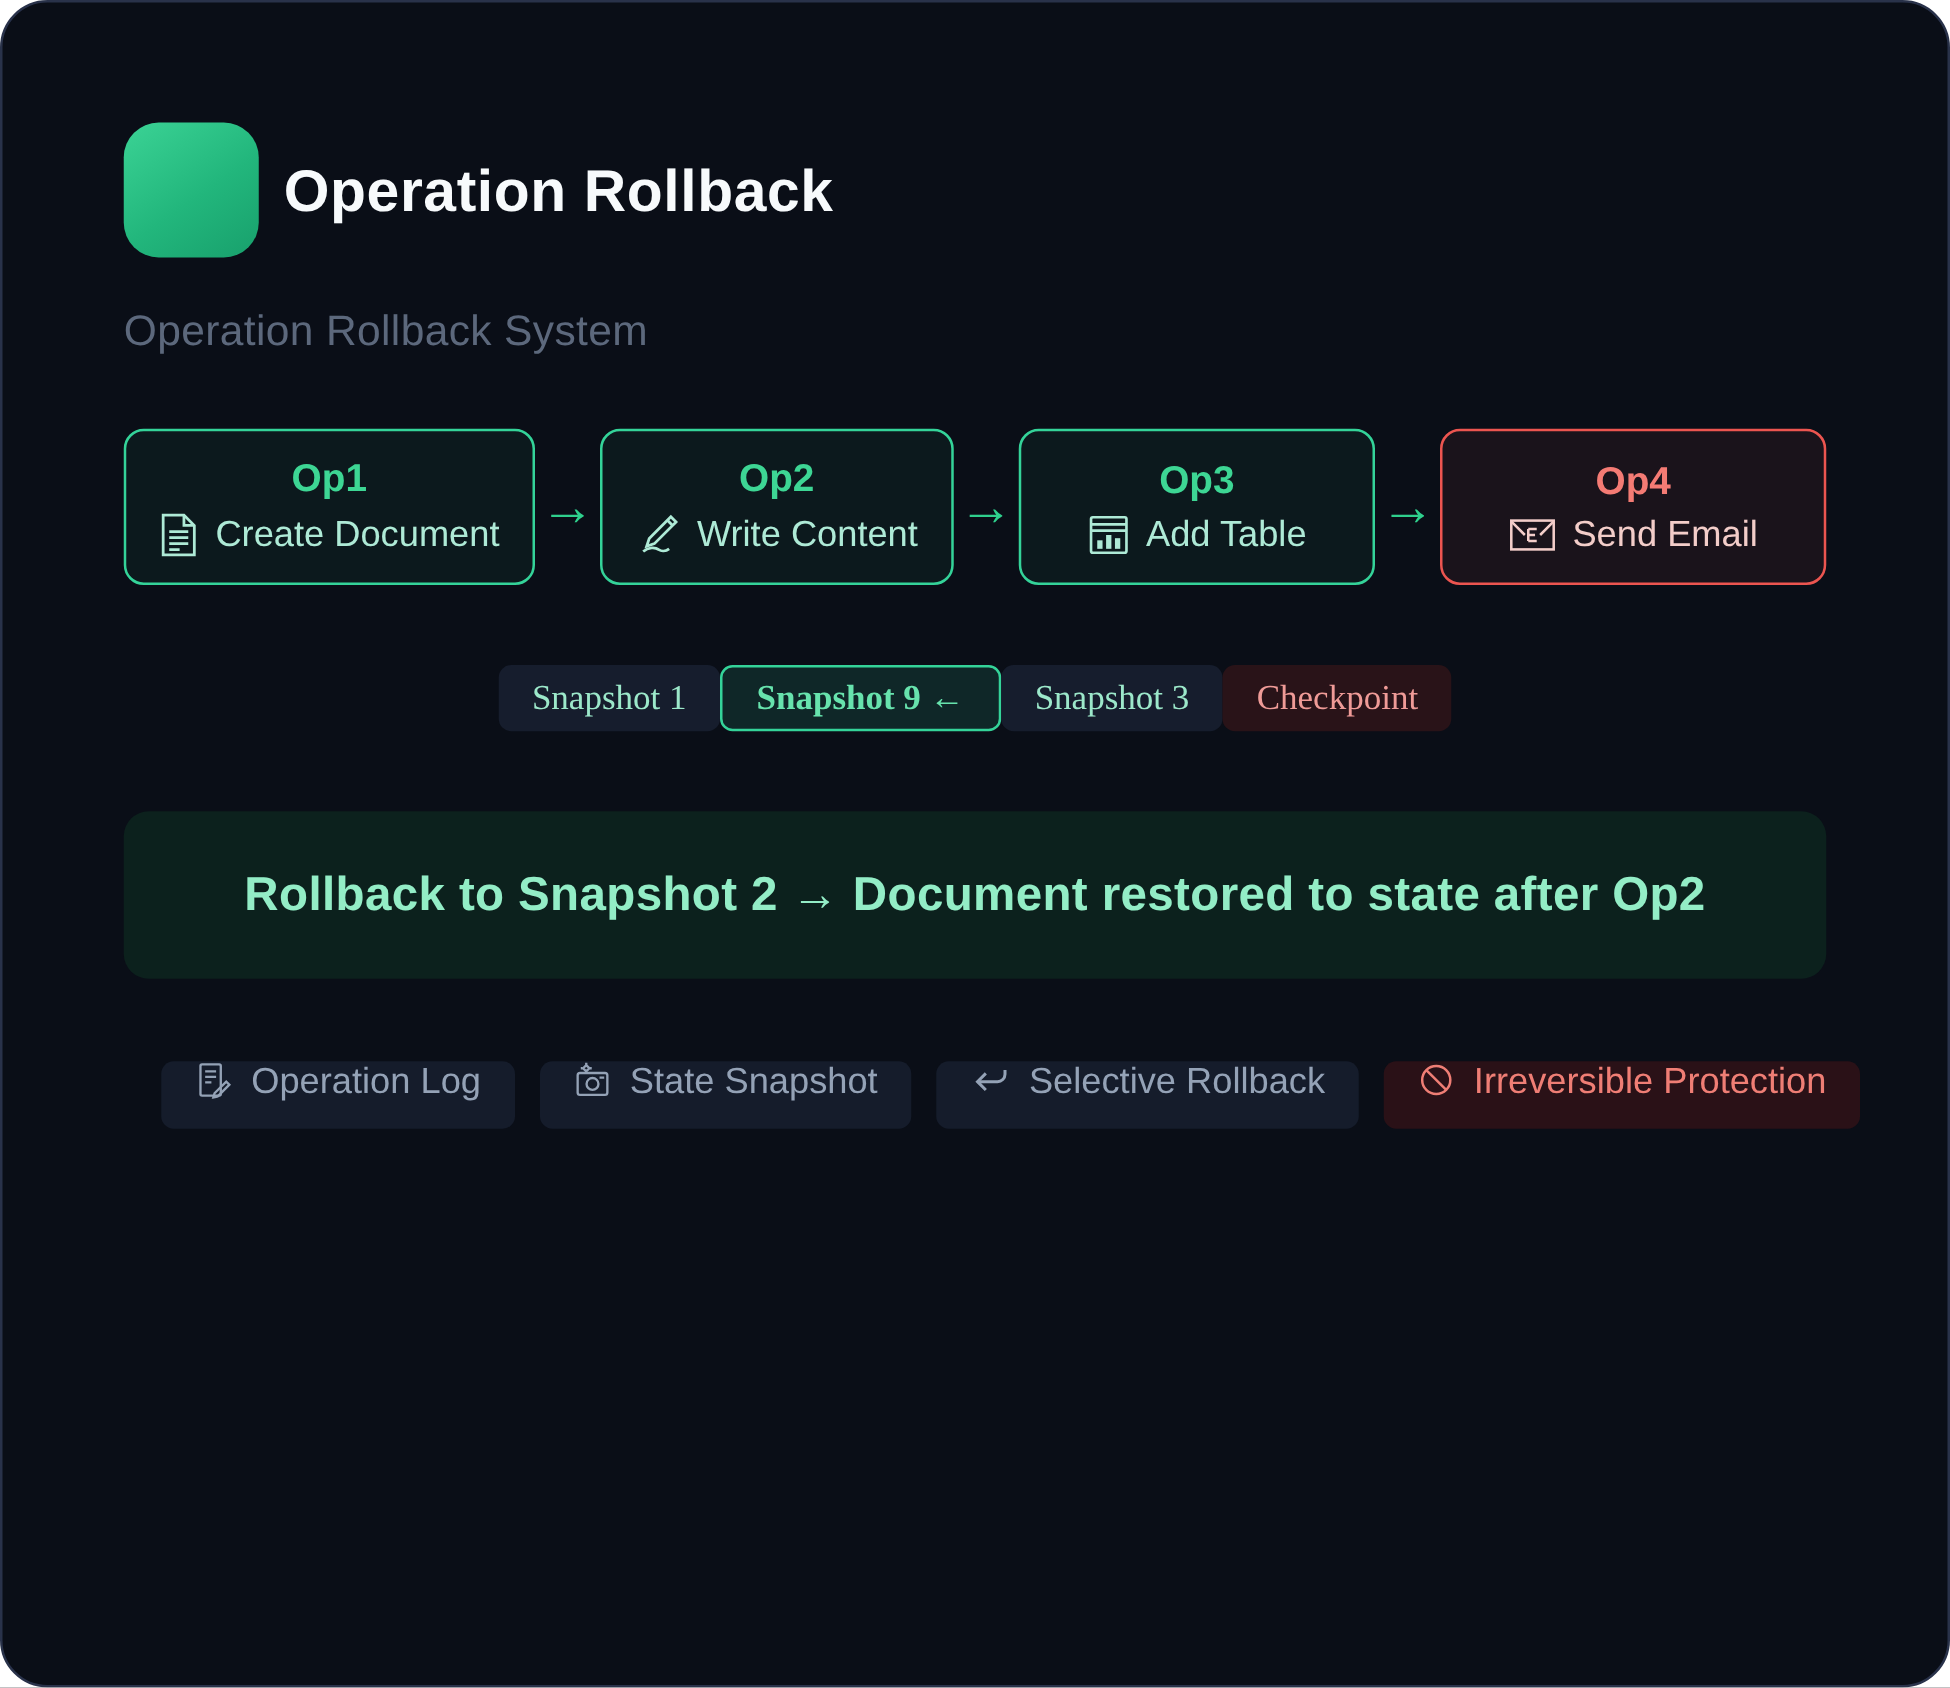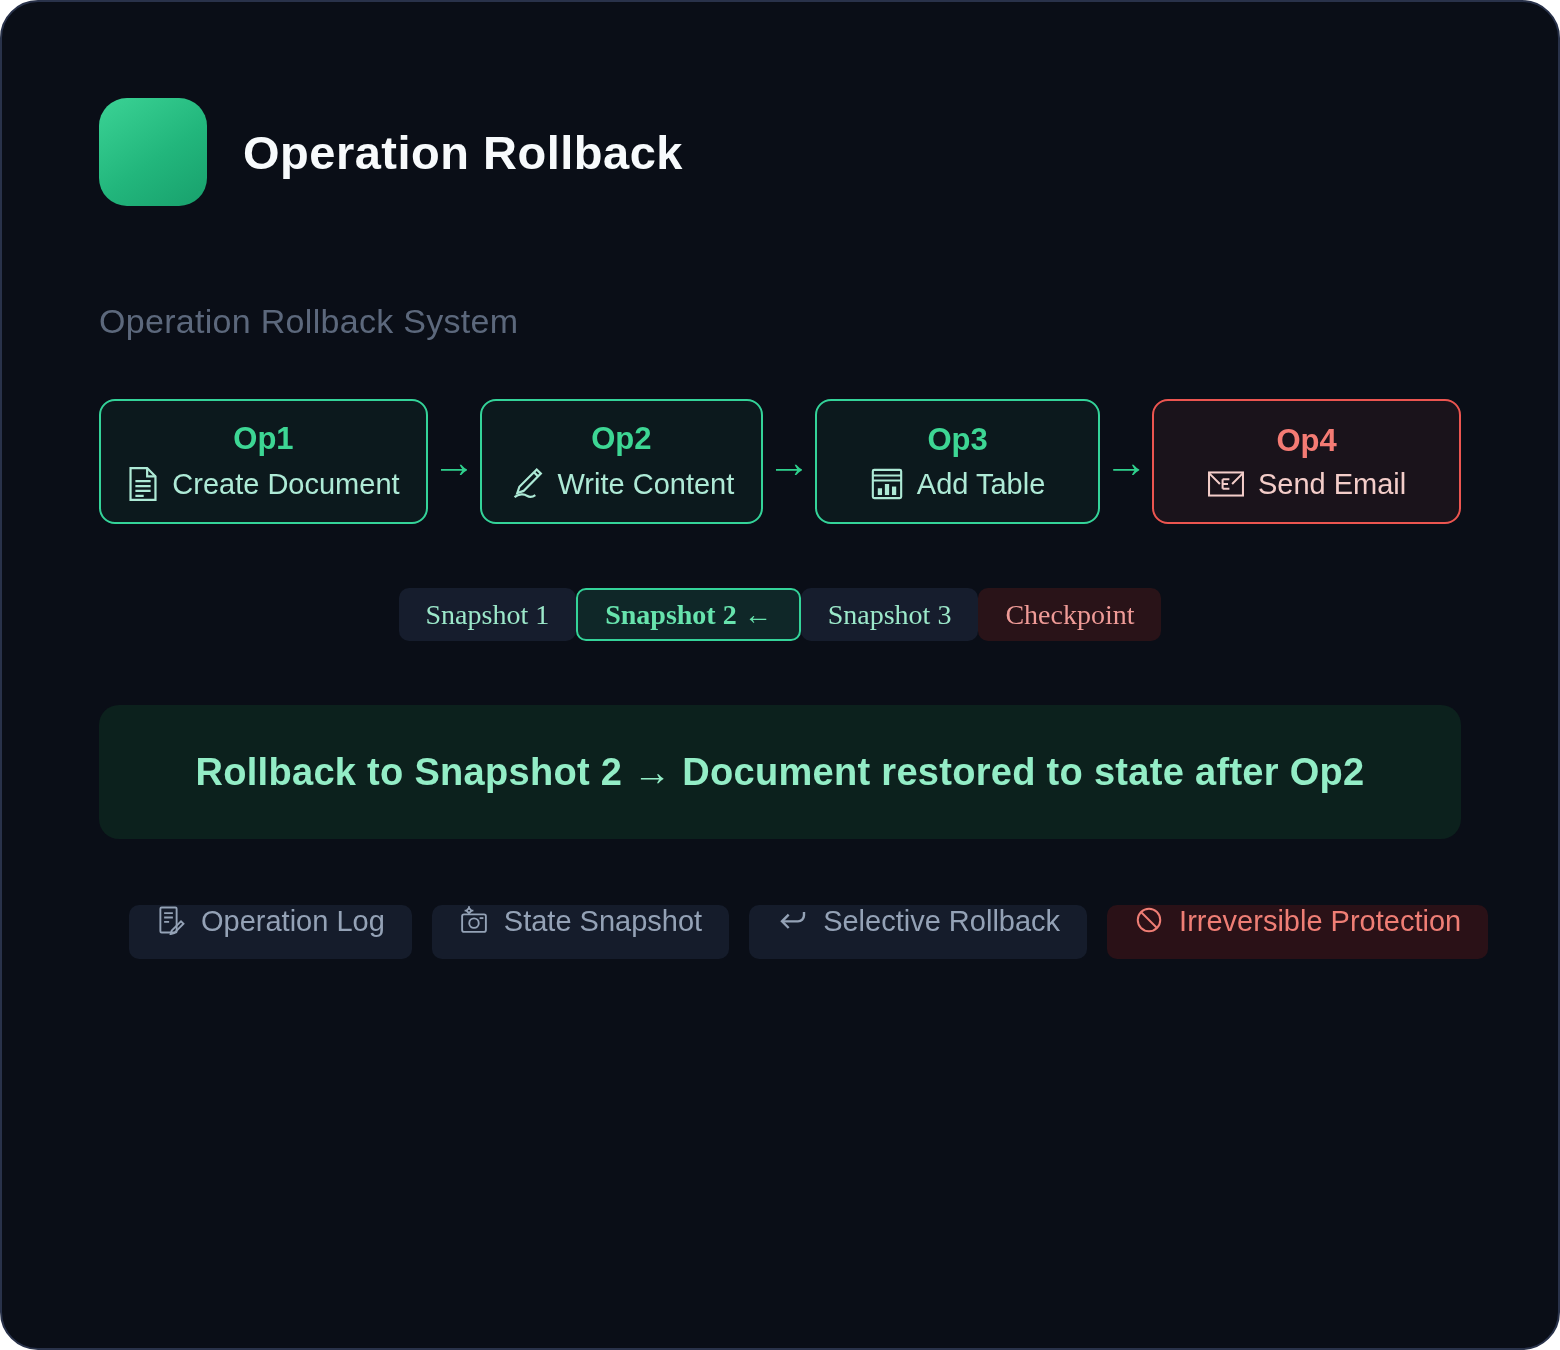--- a/index.html
+++ b/index.html
@@ -10,31 +10,31 @@
   }
   .card {
     width: 1560px; height: 1350px;
     background: #0a0e17;
     border: 2px solid #29324a;
     border-radius: 38px;
     padding: 96px 97px 0 97px;
     overflow: hidden;
   }
   
-  .header { display: flex; align-items: center; gap: 36px; }
+  .header { display: flex; align-items: center; gap: 20px; }
   .app-icon {
     width: 108px; height: 108px; flex: 0 0 108px;
     border-radius: 28px;
     background: linear-gradient(145deg, #3bd395 0%, #22b67c 55%, #18a06c 100%);
   }
   .title {
     font-size: 47px; font-weight: 700; color: #f7fafc; letter-spacing: 0.5px;
   }
   .subtitle {
-    margin-top: 96px;
+    margin-top: 40px;
     font-size: 34px; color: #5c687c; letter-spacing: 0.3px;
   }
   
   .flow-row {
     margin-top: 58px;
     display: flex; align-items: center; justify-content: space-between;
   }
   .op-box {
     height: 125px;
     border: 2.5px solid #34d399;
@@ -184,21 +184,21 @@
           </svg>
         </span>
         <span>Send Email</span>
       </div>
     </div>
 
   </div>
 
   <div class="snap-row">
     <div class="snap">Snapshot 1</div>
-    <div class="snap active">Snapshot 2 ←</div>
+    <div class="snap active">Snapshot 9 ←</div>
     <div class="snap">Snapshot 3</div>
     <div class="snap danger">Checkpoint</div>
   </div>
 
   <div class="banner">
     <div class="banner-text">Rollback to Snapshot 2 → Document restored to state after Op2</div>
   </div>
 
   <div class="tag-row">
 

